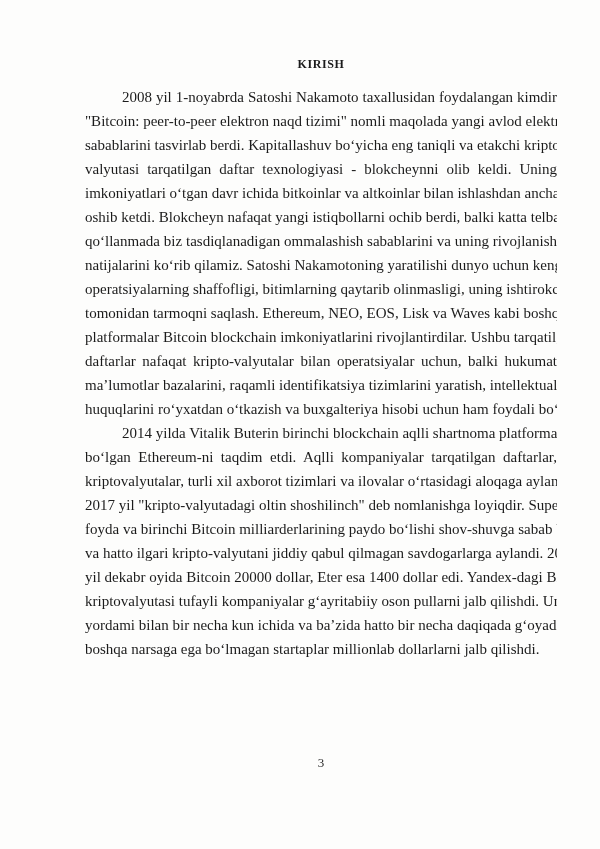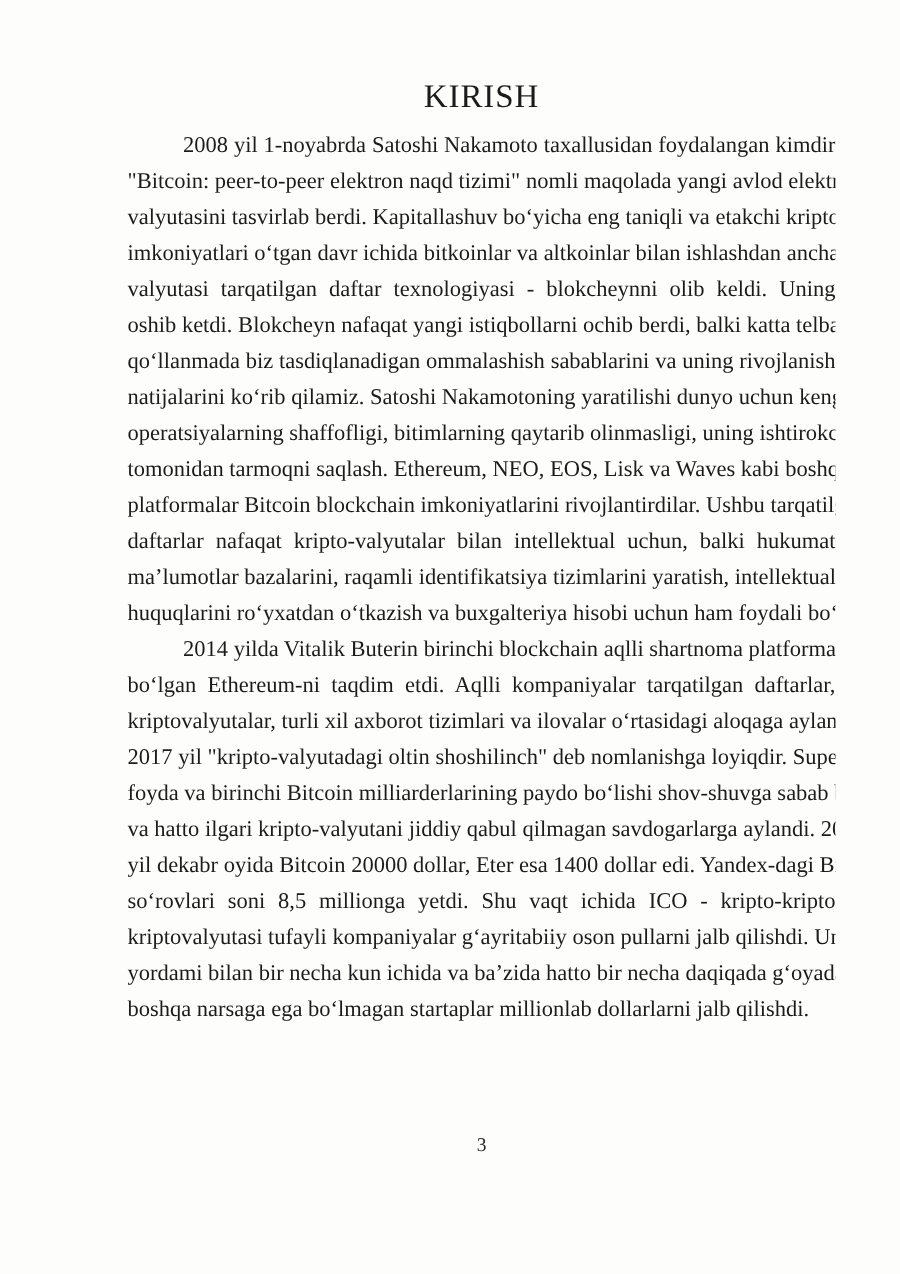--- a/index.html
+++ b/index.html
@@ -16,23 +16,23 @@
     color: #1b1b1b;
     overflow: hidden;
   }
   .content {
     position: absolute;
     left: 85px;
     top: 54px;
     width: 472px;
   }
   .title {
-    font-size: 22px;
+    font-size: 12px;
     line-height: 20px;
-    font-weight: normal;
+    font-weight: bold;
     text-align: center;
     letter-spacing: 0.6px;
     margin: 0 0 11px 0;
   }
   .paragraph {
     margin: 0;
   }
   .paragraph .line {
     font-size: 15px;
     line-height: 24px;
@@ -60,41 +60,40 @@
 </style>
 </head>
 <body>
 
 <div class="page">
   <div class="content">
     <h1 class="title">KIRISH</h1>
     <div class="paragraph">
         <div class="line first">2008 yil 1-noyabrda Satoshi Nakamoto taxallusidan foydalangan kimdir</div>
         <div class="line">"Bitcoin: peer-to-peer elektron naqd tizimi" nomli maqolada yangi avlod elektron</div>
-        <div class="line">valyutasini tasvirlab berdi. Kapitallashuv boʻyicha eng taniqli va etakchi kripto</div>
+        <div class="line">sabablarini tasvirlab berdi. Kapitallashuv boʻyicha eng taniqli va etakchi kripto</div>
+        <div class="line">valyutasi tarqatilgan daftar texnologiyasi - blokcheynni olib keldi. Uning</div>
         <div class="line">imkoniyatlari oʻtgan davr ichida bitkoinlar va altkoinlar bilan ishlashdan ancha</div>
-        <div class="line">valyutasi tarqatilgan daftar texnologiyasi - blokcheynni olib keldi. Uning</div>
         <div class="line">oshib ketdi. Blokcheyn nafaqat yangi istiqbollarni ochib berdi, balki katta telbalik,</div>
         <div class="line">qoʻllanmada biz tasdiqlanadigan ommalashish sabablarini va uning rivojlanish</div>
         <div class="line">natijalarini koʻrib qilamiz. Satoshi Nakamotoning yaratilishi dunyo uchun keng</div>
         <div class="line">operatsiyalarning shaffofligi, bitimlarning qaytarib olinmasligi, uning ishtirokchilari</div>
         <div class="line">tomonidan tarmoqni saqlash. Ethereum, NEO, EOS, Lisk va Waves kabi boshqa</div>
         <div class="line">platformalar Bitcoin blockchain imkoniyatlarini rivojlantirdilar. Ushbu tarqatilgan</div>
-        <div class="line">daftarlar nafaqat kripto-valyutalar bilan intellektual uchun, balki hukumat</div>
+        <div class="line">daftarlar nafaqat kripto-valyutalar bilan operatsiyalar uchun, balki hukumat</div>
         <div class="line">ma’lumotlar bazalarini, raqamli identifikatsiya tizimlarini yaratish, intellektual mulk</div>
         <div class="line last">huquqlarini roʻyxatdan oʻtkazish va buxgalteriya hisobi uchun ham foydali boʻldi.</div>
       </div>
     <div class="paragraph">
         <div class="line first">2014 yilda Vitalik Buterin birinchi blockchain aqlli shartnoma platformasi</div>
         <div class="line">boʻlgan Ethereum-ni taqdim etdi. Aqlli kompaniyalar tarqatilgan daftarlar,</div>
         <div class="line">kriptovalyutalar, turli xil axborot tizimlari va ilovalar oʻrtasidagi aloqaga aylandi.</div>
         <div class="line">2017 yil "kripto-valyutadagi oltin shoshilinch" deb nomlanishga loyiqdir. Super</div>
         <div class="line">foyda va birinchi Bitcoin milliarderlarining paydo boʻlishi shov-shuvga sabab boʻldi</div>
         <div class="line">va hatto ilgari kripto-valyutani jiddiy qabul qilmagan savdogarlarga aylandi. 2017</div>
         <div class="line">yil dekabr oyida Bitcoin 20000 dollar, Eter esa 1400 dollar edi. Yandex-dagi Bitcoin</div>
-        <div class="line">soʻrovlari soni 8,5 millionga yetdi. Shu vaqt ichida ICO - kripto-kripto</div>
         <div class="line">kriptovalyutasi tufayli kompaniyalar gʻayritabiiy oson pullarni jalb qilishdi. Uning</div>
         <div class="line">yordami bilan bir necha kun ichida va ba’zida hatto bir necha daqiqada gʻoyadan</div>
         <div class="line last">boshqa narsaga ega boʻlmagan startaplar millionlab dollarlarni jalb qilishdi.</div>
       </div>
   </div>
   <div class="page-number">3</div>
 </div>
 
 </body></html>

